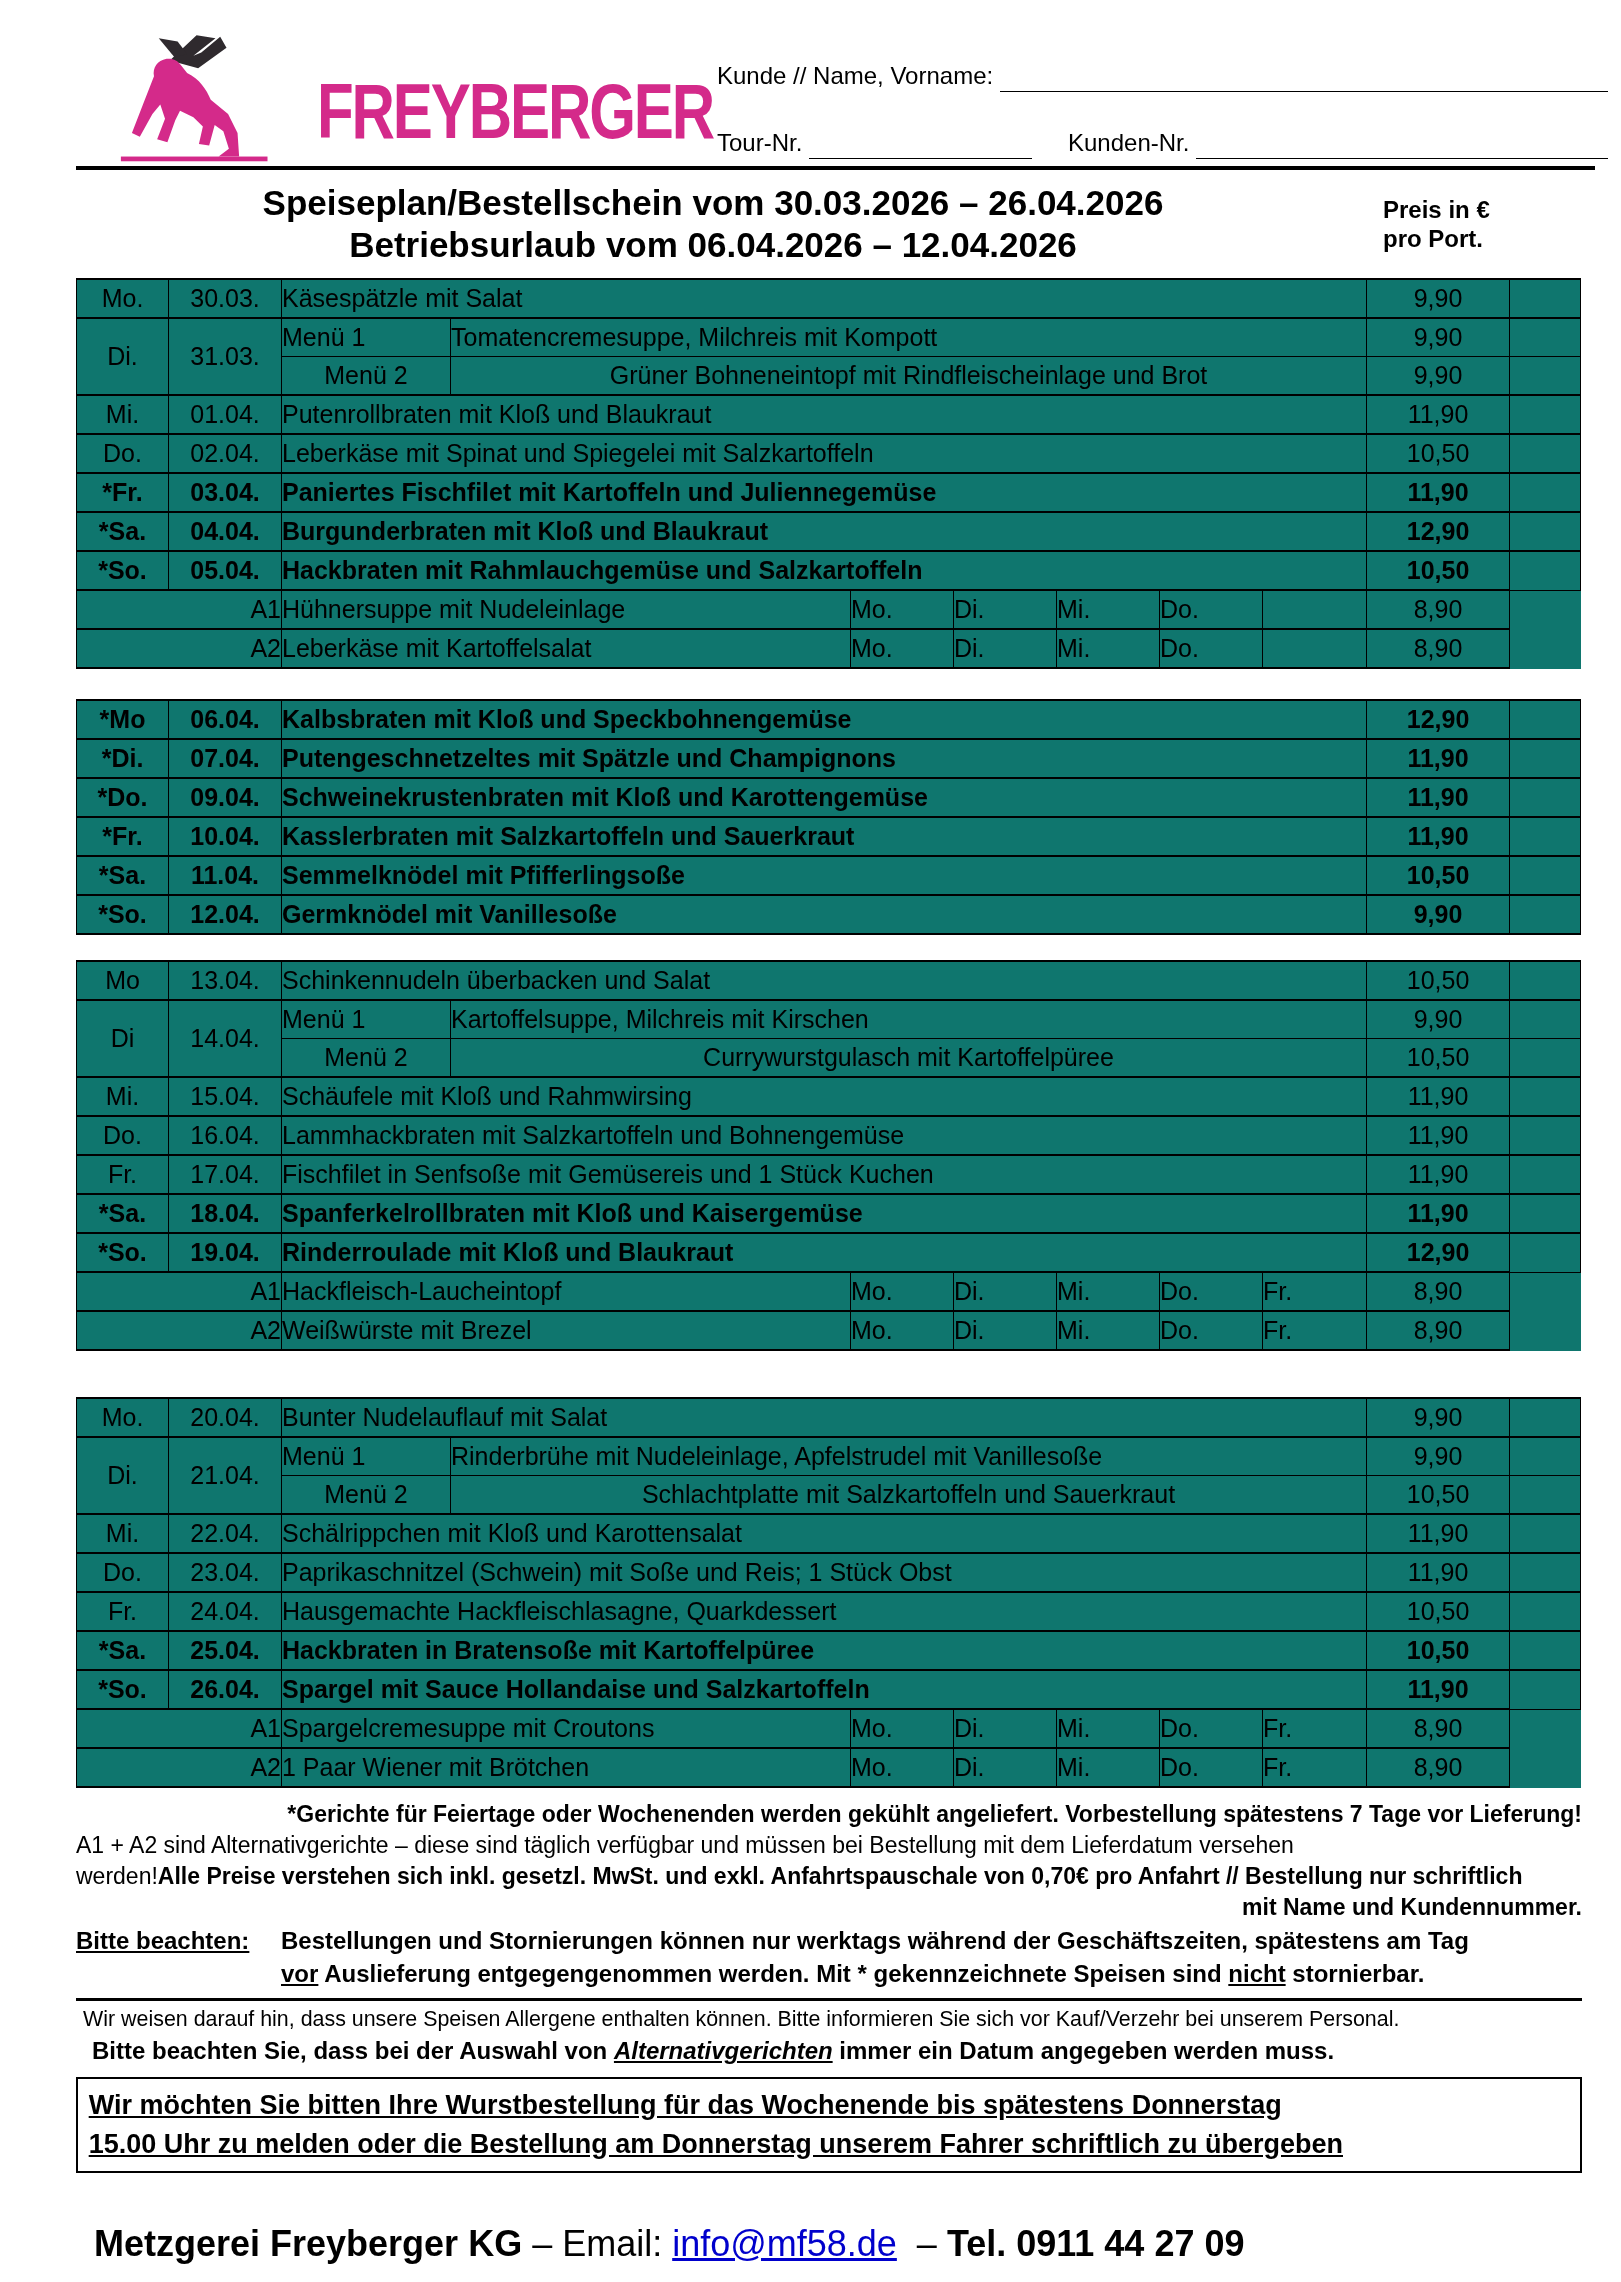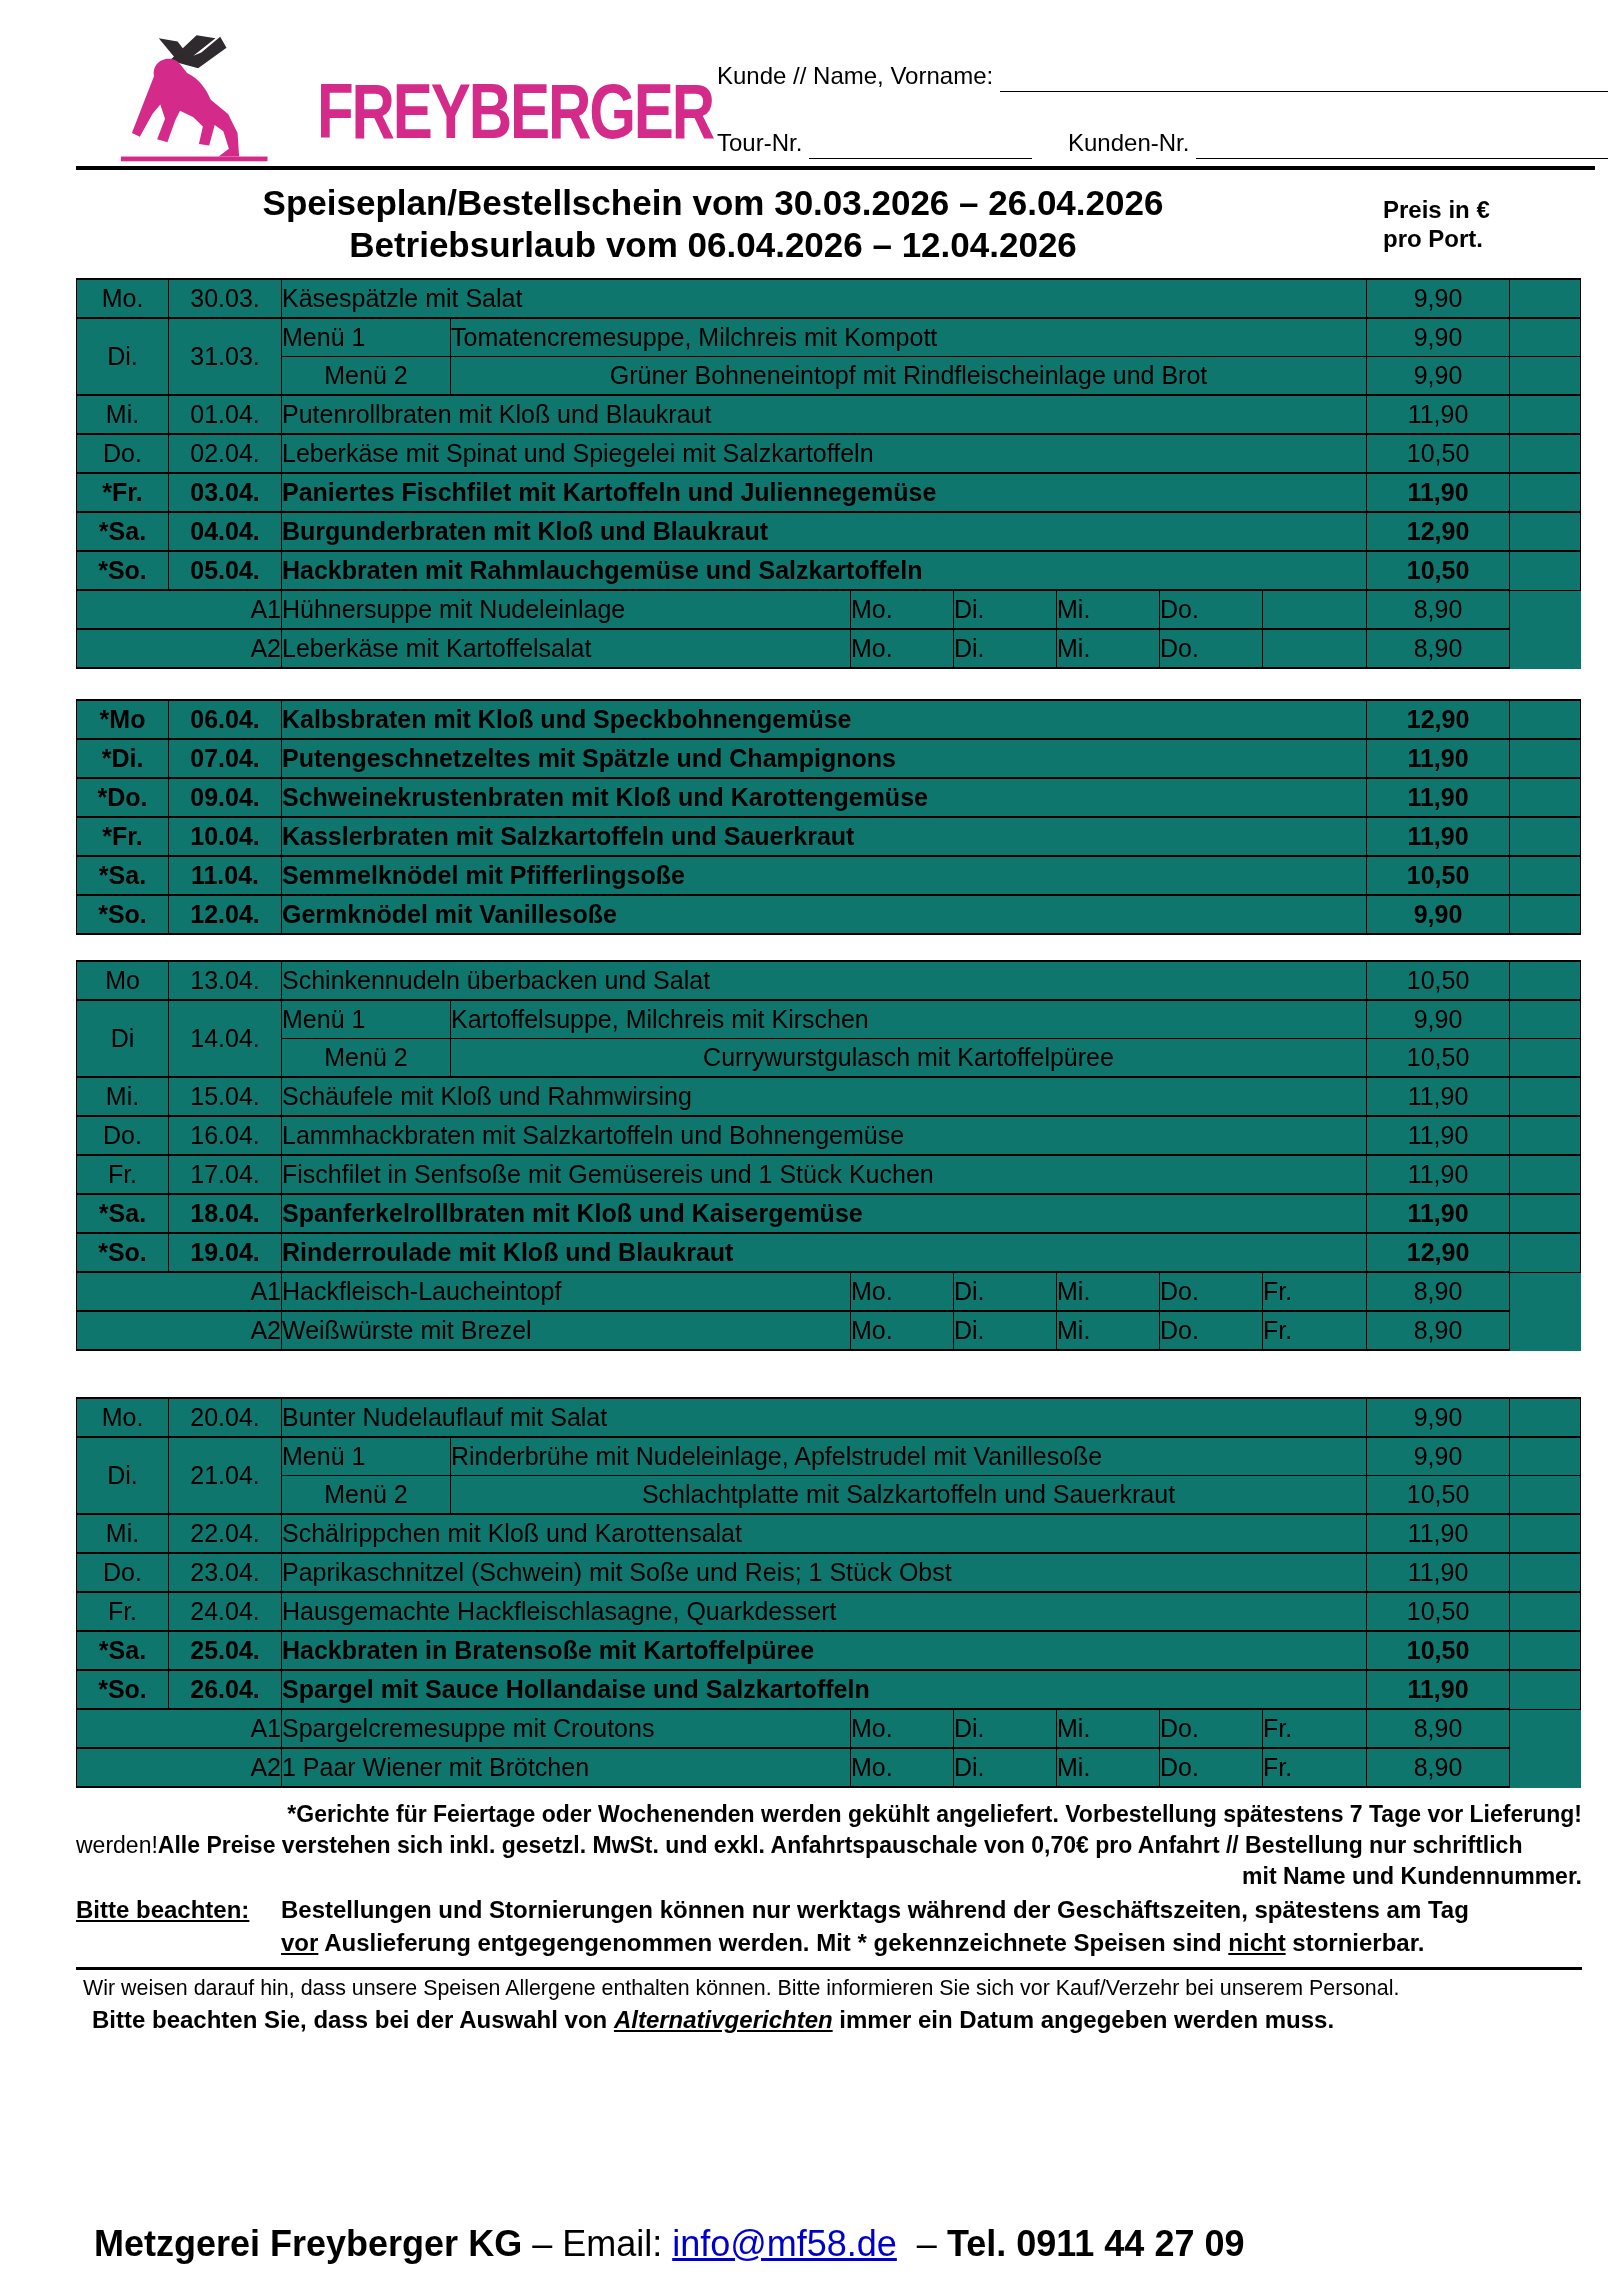--- a/index.html
+++ b/index.html
@@ -452,32 +452,37 @@
               <td class="c-altday">Fr.</td>
               <td class="c-price pr-edge">8,90</td>
               <td class="c-phantom"></td>
             </tr>
           </tbody>
         </table>
       </div>
 
     <div id="notes">
       <div class="nb n-ind">*Gerichte für Feiertage oder Wochenenden werden gekühlt angeliefert. Vorbestellung spätestens 7 Tage vor Lieferung!</div>
+      <div>A1 + A2 sind Alternativgerichte – diese sind täglich verfügbar und müssen bei Bestellung mit dem Lieferdatum versehen</div>
       <div><span>werden!</span><span class="nb">Alle Preise verstehen sich inkl. gesetzl. MwSt. und exkl. Anfahrtspauschale von 0,70€ pro Anfahrt // Bestellung nur schriftlich</span></div>
       <div class="nb">mit Name und Kundennummer.</div>
       <div class="attn">
         <span class="attn-label">Bitte beachten:</span>
         <span>
           <span>Bestellungen und Stornierungen können nur werktags während der Geschäftszeiten, spätestens am Tag</span><br>
           <span class="u">vor</span><span> Auslieferung entgegengenommen werden. Mit * gekennzeichnete Speisen sind </span><span class="u">nicht</span><span> stornierbar.</span>
         </span>
       </div>
       <div class="thickline"></div>
       <div class="allergen">Wir weisen darauf hin, dass unsere Speisen Allergene enthalten können. Bitte informieren Sie sich vor Kauf/Verzehr bei unserem Personal.</div>
       <div class="altnote"><span>Bitte beachten Sie, dass bei der Auswahl von </span><span class="altword">Alternativgerichten</span><span> immer ein Datum angegeben werden muss.</span></div>
+      <div class="bigbox">
+        <div>Wir möchten Sie bitten Ihre Wurstbestellung für das Wochenende bis spätestens Donnerstag</div>
+        <div>15.00 Uhr zu melden oder die Bestellung am Donnerstag unserem Fahrer schriftlich zu übergeben</div>
+      </div>
     </div>
   </div>
 
   <div id="contact">
     <div class="c1"><span class="comp">Metzgerei Freyberger KG</span><span> – Email: </span><a href="#" class="u">info@mf58.de</a><span>  – </span><span class="tel">Tel. 0911 44 27 09</span></div>
     <div class="c2">Sperberstraße 99 – 90461 Nürnberg</div>
   </div>
 
 </div>
 

